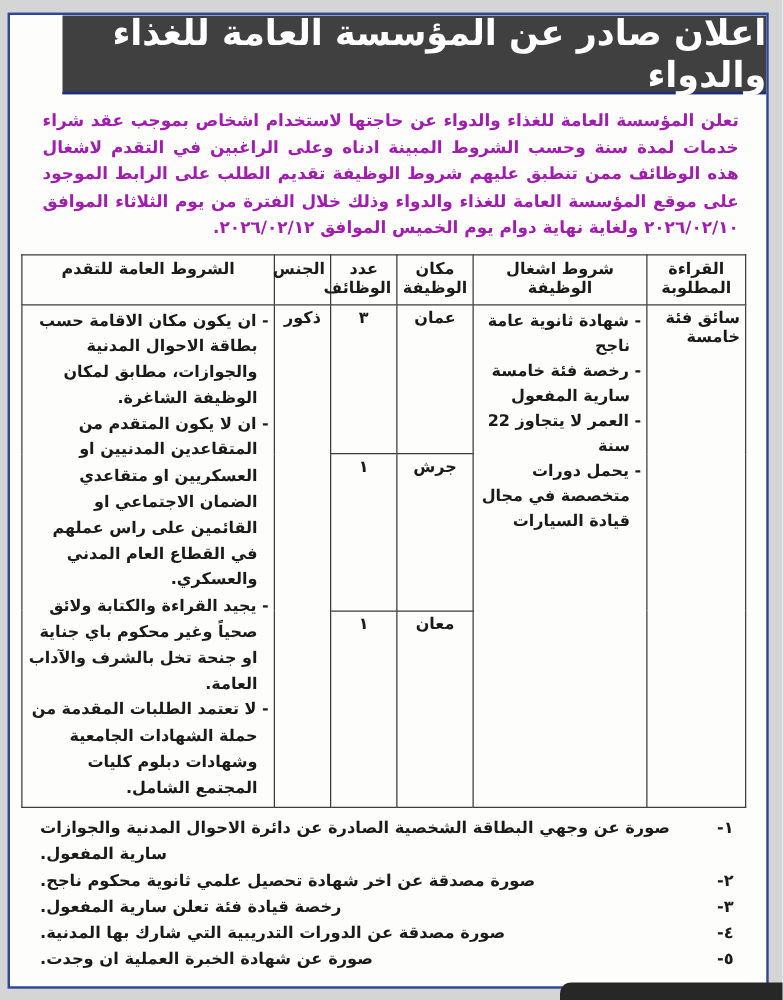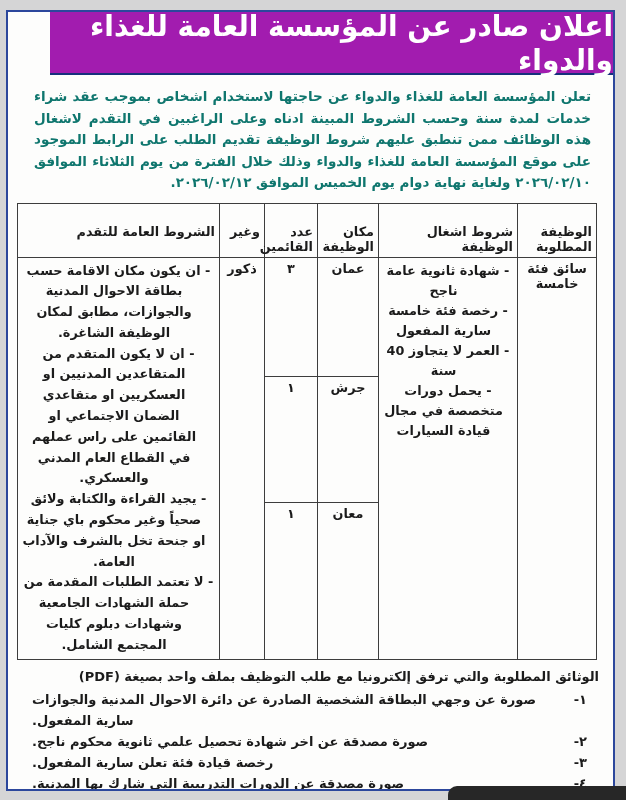--- a/index.html
+++ b/index.html
@@ -12,48 +12,47 @@
     position:relative;
   }
   .frame {
     position:absolute; left:6px; top:10px; width:609px; height:781px;
     background:#fdfdfc;
     border:2px solid #2c479c;
     overflow:hidden;
   }
   .banner {
     height:63px;
-    background:#a21caf;
+    background:#404040;
     display:flex; align-items:center; justify-content:center;
     border-bottom:2px solid #16307c;
     margin-left:42px;
   }
   .banner span {
     color:#ffffff; font-size:28px; font-weight:bold; letter-spacing:0;
     transform:scaleY(1.02);
   }
   .intro {
     padding:11px 22px 0 26px;
     font-size:13.5px; font-weight:700; line-height:21.5px;
-    text-align:justify; color:#0f766e;
+    text-align:justify; color:#a21caf;
   }
   table.jobs {
     border-collapse:collapse;
     margin:9px 16px 0 11px;
     width:580px;
     table-layout:fixed;
     font-size:12.8px; font-weight:700; color:#1b1b1b;
   }
   table.jobs th, table.jobs td {
     border:1px solid #3d3d3d;
     padding:3px 4px;
     vertical-align:top;
-    text-align:center;
   }
-  table.jobs th { font-weight:700; text-align:right; height:40px; vertical-align:top; padding-top:20px; }
+  table.jobs th { font-weight:700; text-align:center; height:40px; vertical-align:top; padding-top:4px; }
   col.c-job{width:79px;} col.c-cond{width:139px;} col.c-loc{width:61px;}
   col.c-cnt{width:53px;} col.c-gen{width:45px;} col.c-gc{width:auto;}
   td.job-cell { text-align:right; padding-right:6px;margin-top:43px; }
   td.loc-cell { text-align:center; }
   td.cnt-cell { text-align:center; }
   td.gender-cell { text-align:center; vertical-align:middle;margin-top:36px; }
   tr.row-1 td { height:88px; }
   tr.row-2 td { height:92px; }
   tr.row-3 td { height:115px; }
   .hang { padding-right:9px; text-indent:-9px; line-height:20px; }
@@ -83,35 +82,35 @@
     <colgroup>
       <col class="c-job">
         <col class="c-cond">
         <col class="c-loc">
       <col class="c-cnt">
         <col class="c-gen">
         <col class="c-gc">
     </colgroup>
     <thead>
       <tr>
-        <th>الوظيفة المطلوبة</th>
+        <th>القراءة المطلوبة</th>
         <th>شروط اشغال الوظيفة</th>
         <th>مكان الوظيفة</th>
-        <th>عدد القائمين</th>
-        <th>وغير</th>
+        <th>عدد الوظائف</th>
+        <th>الجنس</th>
         <th>الشروط العامة للتقدم</th>
       </tr>
     </thead>
     <tbody>
       <tr class="row-1">
         <td class="job-cell" rowspan="3">سائق فئة خامسة</td>
         <td rowspan="3">
           <div class="hang">- شهادة ثانوية عامة ناجح</div>
           <div class="hang">- رخصة فئة خامسة سارية المفعول</div>
-          <div class="hang">- العمر لا يتجاوز 40 سنة</div>
+          <div class="hang">- العمر لا يتجاوز 22 سنة</div>
           <div class="hang">- يحمل دورات متخصصة في مجال قيادة السيارات</div>
         </td>
         <td class="loc-cell">عمان</td>
         <td class="cnt-cell">٣</td>
         <td class="gender-cell" rowspan="3">ذكور</td>
         <td class="gc-cell" rowspan="3">
           <div class="hang">- ان يكون مكان الاقامة حسب بطاقة الاحوال المدنية والجوازات، مطابق لمكان الوظيفة الشاغرة.</div>
           <div class="hang">- ان لا يكون المتقدم من المتقاعدين المدنيين او العسكريين او متقاعدي الضمان الاجتماعي او القائمين على راس عملهم في القطاع العام المدني والعسكري.</div>
           <div class="hang">- يجيد القراءة والكتابة ولائق صحياً وغير محكوم باي جناية او جنحة تخل بالشرف والآداب العامة.</div>
           <div class="hang">- لا تعتمد الطلبات المقدمة من حملة الشهادات الجامعية وشهادات دبلوم كليات المجتمع الشامل.</div>
@@ -122,21 +121,20 @@
         <td class="cnt-cell">١</td>
       </tr>
       <tr class="row-3">
         <td class="loc-cell">معان</td>
         <td class="cnt-cell">١</td>
       </tr>
     </tbody>
   </table>
 
   <div class="docs">
-    <div class="docs-heading">الوثائق المطلوبة والتي ترفق إلكترونيا مع طلب التوظيف بملف واحد بصيغة (PDF)</div>
     <div class="doc-item">
       <span class="doc-num">١-</span>
       <span class="doc-text">صورة عن وجهي البطاقة الشخصية الصادرة عن دائرة الاحوال المدنية والجوازات سارية المفعول.</span>
     </div>
     <div class="doc-item">
       <span class="doc-num">٢-</span>
       <span class="doc-text">صورة مصدقة عن اخر شهادة تحصيل علمي ثانوية محكوم ناجح.</span>
     </div>
     <div class="doc-item">
       <span class="doc-num">٣-</span>

